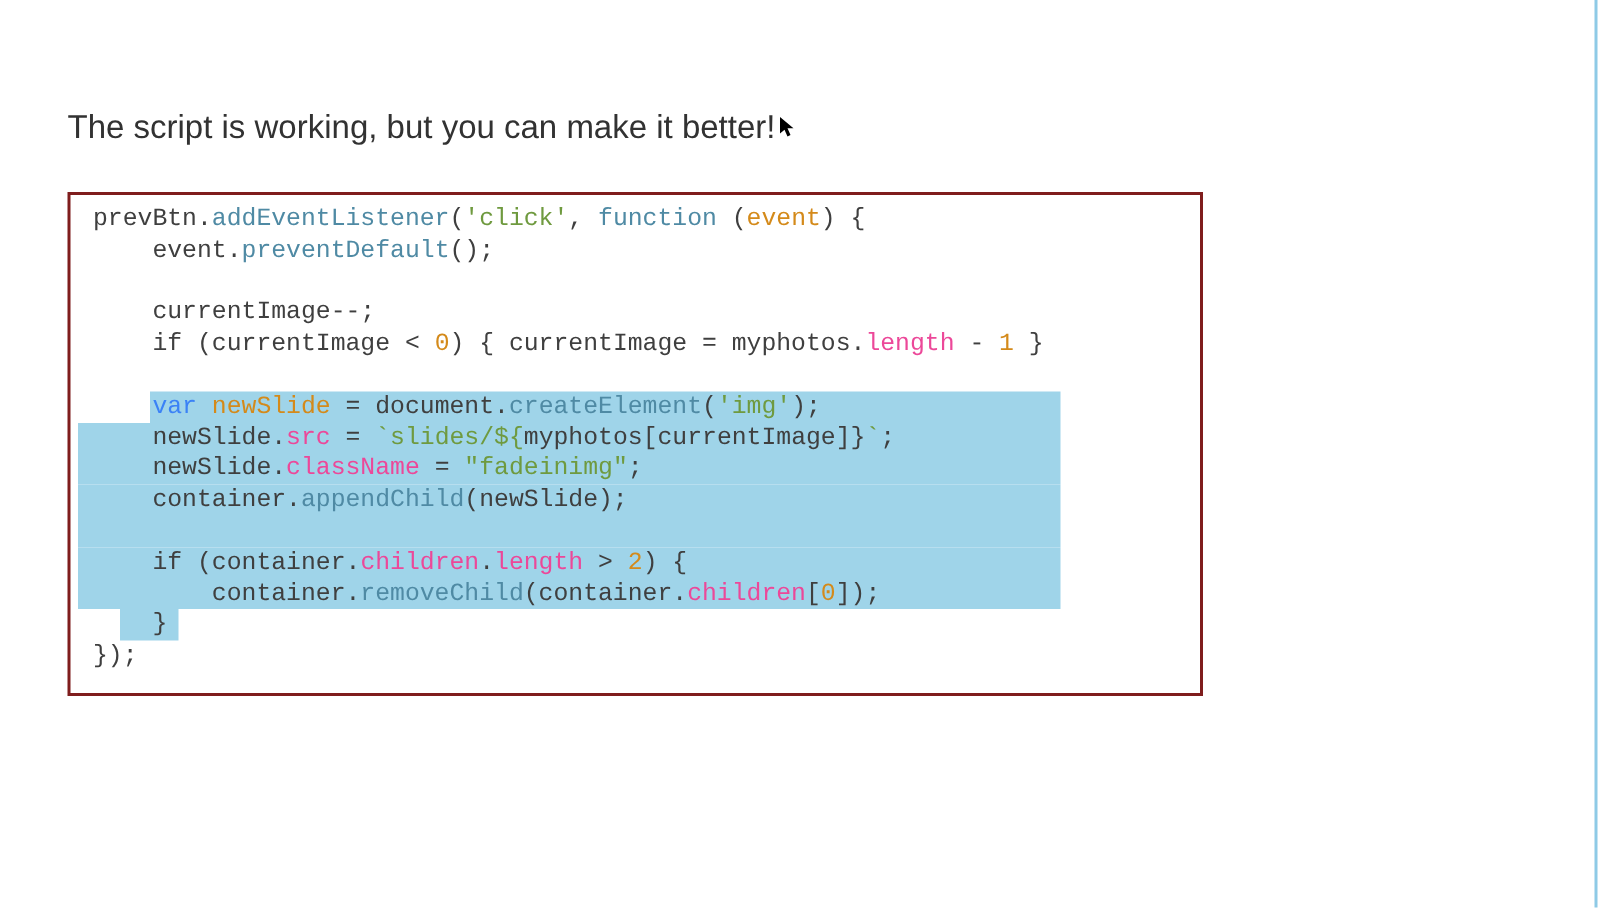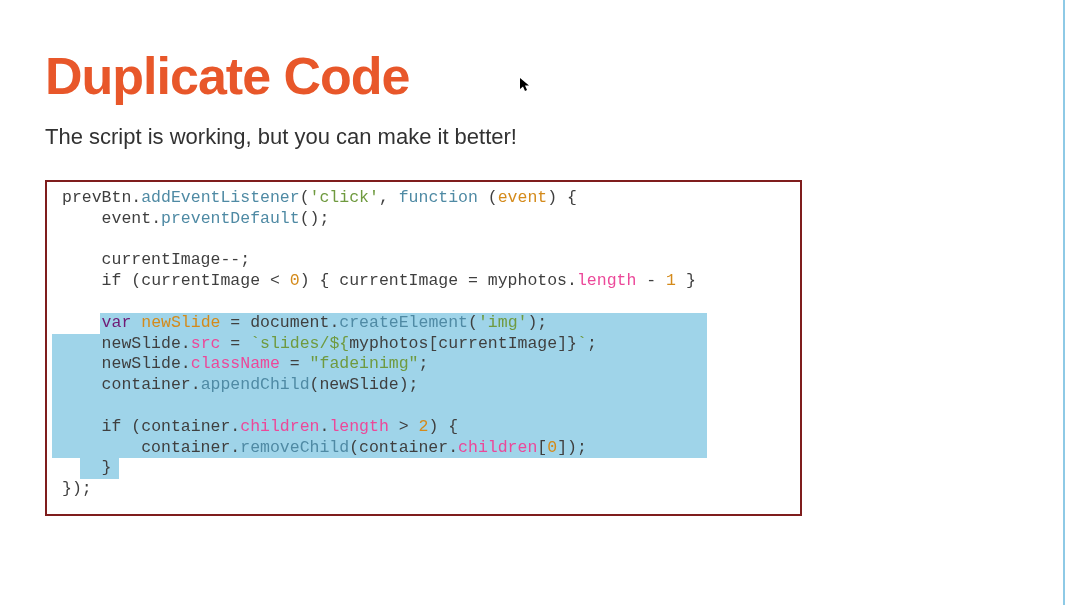--- a/index.html
+++ b/index.html
@@ -63,21 +63,21 @@
   }
   .code-block .hl .txt {
     position: relative;
     z-index: 1;
   }
   .t-plain   { color: #3f3f3f; }
   .t-method  { color: #4f8aa4; } 
   .t-string  { color: #6f9a3f; } 
   .t-keyword { color: #4f8aa4; } 
   .t-param   { color: #d48a1a; } 
-  .t-var     { color: #701a75; } 
+  .t-var     { color: #3b82f6; } 
   .t-num     { color: #d48a1a; }
   .t-prop    { color: #ec4899; }
 
   .cursor {
     position: absolute;
     left: 520px;
     top: 78px;
     width: 10px;
     height: 14px;
     color: #000;
@@ -87,17 +87,16 @@
 </head>
 <body>
 
 <div class="cursor">
   <svg viewBox="0 0 10 14" width="10" height="14">
       <path d="M0 0 L0 11 L3 8.5 L5 13 L7 12 L5 7.5 L9 7.5 Z" fill="#000"></path>
     </svg>
 </div>
 
 <div class="content">
-  <h1 class="title">Duplicate Code</h1>
   <p class="subtitle">The script is working, but you can make it better!</p>
 
   <div class="code-block" id="code-block"><div class="row"><span class="txt"><span class="t-plain">prevBtn</span><span class="t-plain">.</span><span class="t-method">addEventListener</span><span class="t-plain">(</span><span class="t-string">'click'</span><span class="t-plain">, </span><span class="t-keyword">function</span><span class="t-plain"> (</span><span class="t-param">event</span><span class="t-plain">) {</span></span></div><div class="row"><span class="txt"><span class="t-plain">    event</span><span class="t-plain">.</span><span class="t-method">preventDefault</span><span class="t-plain">();</span></span></div><div class="row"><span class="txt">&nbsp;</span></div><div class="row"><span class="txt"><span class="t-plain">    currentImage</span><span class="t-plain">--;</span></span></div><div class="row"><span class="txt"><span class="t-plain">    </span><span class="t-plain">if</span><span class="t-plain"> (currentImage </span><span class="t-plain">&lt;</span><span class="t-plain"> </span><span class="t-num">0</span><span class="t-plain">) { currentImage </span><span class="t-plain">=</span><span class="t-plain"> myphotos</span><span class="t-plain">.</span><span class="t-prop">length</span><span class="t-plain"> </span><span class="t-plain">-</span><span class="t-plain"> </span><span class="t-num">1</span><span class="t-plain"> }</span></span></div><div class="row"><span class="txt">&nbsp;</span></div><div class="row hl"><div class="bg" style="left: 43px; width: 607px;"></div><span class="txt"><span class="t-plain">    </span><span class="t-var">var</span><span class="t-plain"> </span><span class="t-param">newSlide</span><span class="t-plain"> </span><span class="t-plain">=</span><span class="t-plain"> document</span><span class="t-plain">.</span><span class="t-method">createElement</span><span class="t-plain">(</span><span class="t-string">'img'</span><span class="t-plain">);</span></span></div><div class="row hl"><div class="bg" style="left: -5px; width: 655px;"></div><span class="txt"><span class="t-plain">    newSlide</span><span class="t-plain">.</span><span class="t-prop">src</span><span class="t-plain"> </span><span class="t-plain">=</span><span class="t-plain"> </span><span class="t-string">`slides/${</span><span class="t-plain">myphotos</span><span class="t-plain">[</span><span class="t-plain">currentImage</span><span class="t-plain">]}</span><span class="t-string">`</span><span class="t-plain">;</span></span></div><div class="row hl"><div class="bg" style="left: -5px; width: 655px;"></div><span class="txt"><span class="t-plain">    newSlide</span><span class="t-plain">.</span><span class="t-prop">className</span><span class="t-plain"> </span><span class="t-plain">=</span><span class="t-plain"> </span><span class="t-string">"fadeinimg"</span><span class="t-plain">;</span></span></div><div class="row hl"><div class="bg" style="left: -5px; width: 655px;"></div><span class="txt"><span class="t-plain">    container</span><span class="t-plain">.</span><span class="t-method">appendChild</span><span class="t-plain">(newSlide);</span></span></div><div class="row hl"><div class="bg" style="left: -5px; width: 655px;"></div><span class="txt">&nbsp;</span></div><div class="row hl"><div class="bg" style="left: -5px; width: 655px;"></div><span class="txt"><span class="t-plain">    </span><span class="t-plain">if</span><span class="t-plain"> (container</span><span class="t-plain">.</span><span class="t-prop">children</span><span class="t-plain">.</span><span class="t-prop">length</span><span class="t-plain"> </span><span class="t-plain">&gt;</span><span class="t-plain"> </span><span class="t-num">2</span><span class="t-plain">) {</span></span></div><div class="row hl"><div class="bg" style="left: -5px; width: 655px;"></div><span class="txt"><span class="t-plain">        container</span><span class="t-plain">.</span><span class="t-method">removeChild</span><span class="t-plain">(container</span><span class="t-plain">.</span><span class="t-prop">children</span><span class="t-plain">[</span><span class="t-num">0</span><span class="t-plain">]);</span></span></div><div class="row hl"><div class="bg" style="left: 23px; width: 39px;"></div><span class="txt"><span class="t-plain">    }</span></span></div><div class="row"><span class="txt"><span class="t-plain">});</span></span></div></div>
 </div>
 
 </body></html>

